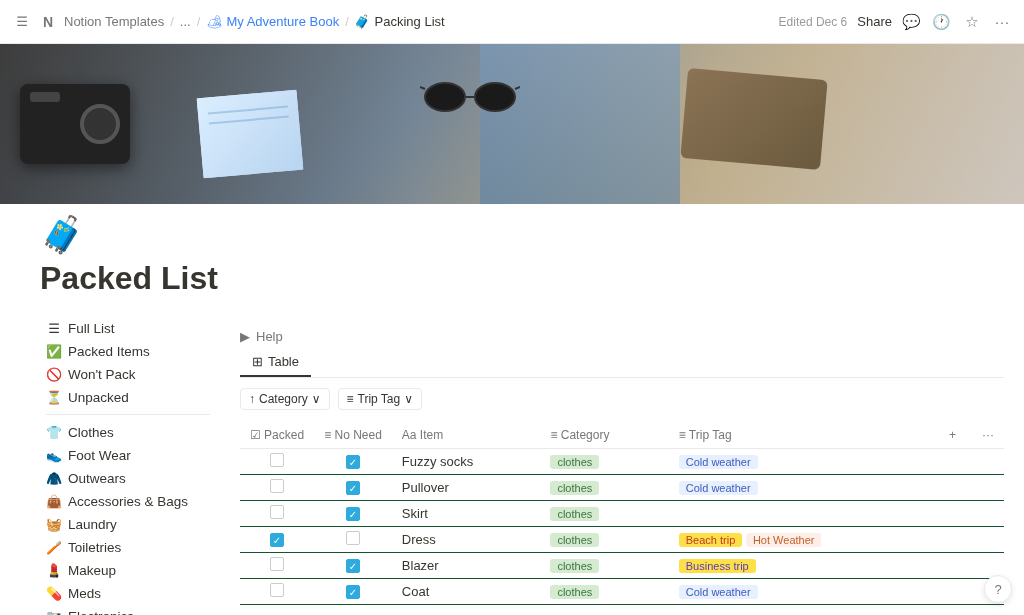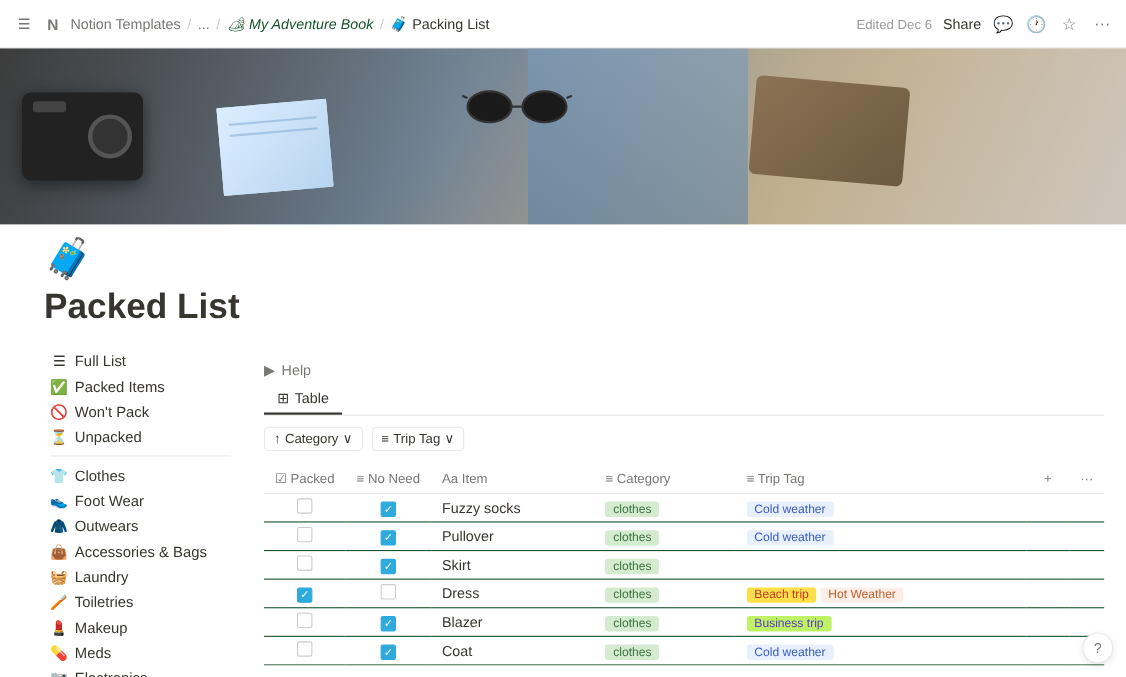--- a/index.html
+++ b/index.html
@@ -106,21 +106,21 @@
     .checkbox.checked { background: #2eaadc; border-color: #2eaadc; }
     .checkbox.checked::after { content: '✓'; color: white; font-size: 10px; }
     .tag {
       display: inline-block; padding: 1px 7px; border-radius: 3px;
       font-size: 11px; font-weight: 500;
     }
     .tag-clothes { background: #d4ebd0; color: #3d7342; }
     .tag-cold { background: #e8f0fd; color: #3a5cbf; }
     .tag-beach { background: #fde047; color: #c0392b; }
     .tag-hot { background: #fdeee8; color: #c0632b; }
-    .tag-business { background: #bef264; color: #5b3abf; }
+    .tag-business { background: #fde047; color: #5b3abf; }
     .col-add { color: #787774; cursor: pointer; padding: 0 6px; }
     .col-more { color: #787774; cursor: pointer; }
 
     
     ::-webkit-scrollbar { width: 6px; height: 6px; }
     ::-webkit-scrollbar-thumb { background: #ccc; border-radius: 3px; }
 
     
     .help-float {
       position: fixed; right: 12px; bottom: 12px;
@@ -133,21 +133,21 @@
 <body>
 
 <div class="topbar">
   <div class="topbar-left">
     <span class="topbar-icon">☰</span>
     <span class="topbar-icon" style="font-weight:700;font-size:14px;">N</span>
     <span style="font-size:13px;color:#787774;">Notion Templates</span>
     <span style="color:#ccc;">/</span>
     <span style="font-size:13px;color:#787774;">...</span>
     <span style="color:#ccc;">/</span>
-    <span style="font-size:13px;color:#14532d;font-style:italic;">🏕 My Adventure Book</span>
+    <span style="font-size:13px;color:#3b82f6;">🏕 My Adventure Book</span>
     <span style="color:#ccc;">/</span>
     <span style="font-size:13px;color:#37352f;">🧳 Packing List</span>
   </div>
   <div class="topbar-right">
     <span class="edited">Edited Dec 6</span>
     <span class="share-btn">Share</span>
     <span class="topbar-icon">💬</span>
     <span class="topbar-icon">🕐</span>
     <span class="topbar-icon">☆</span>
     <span class="topbar-icon">···</span>

